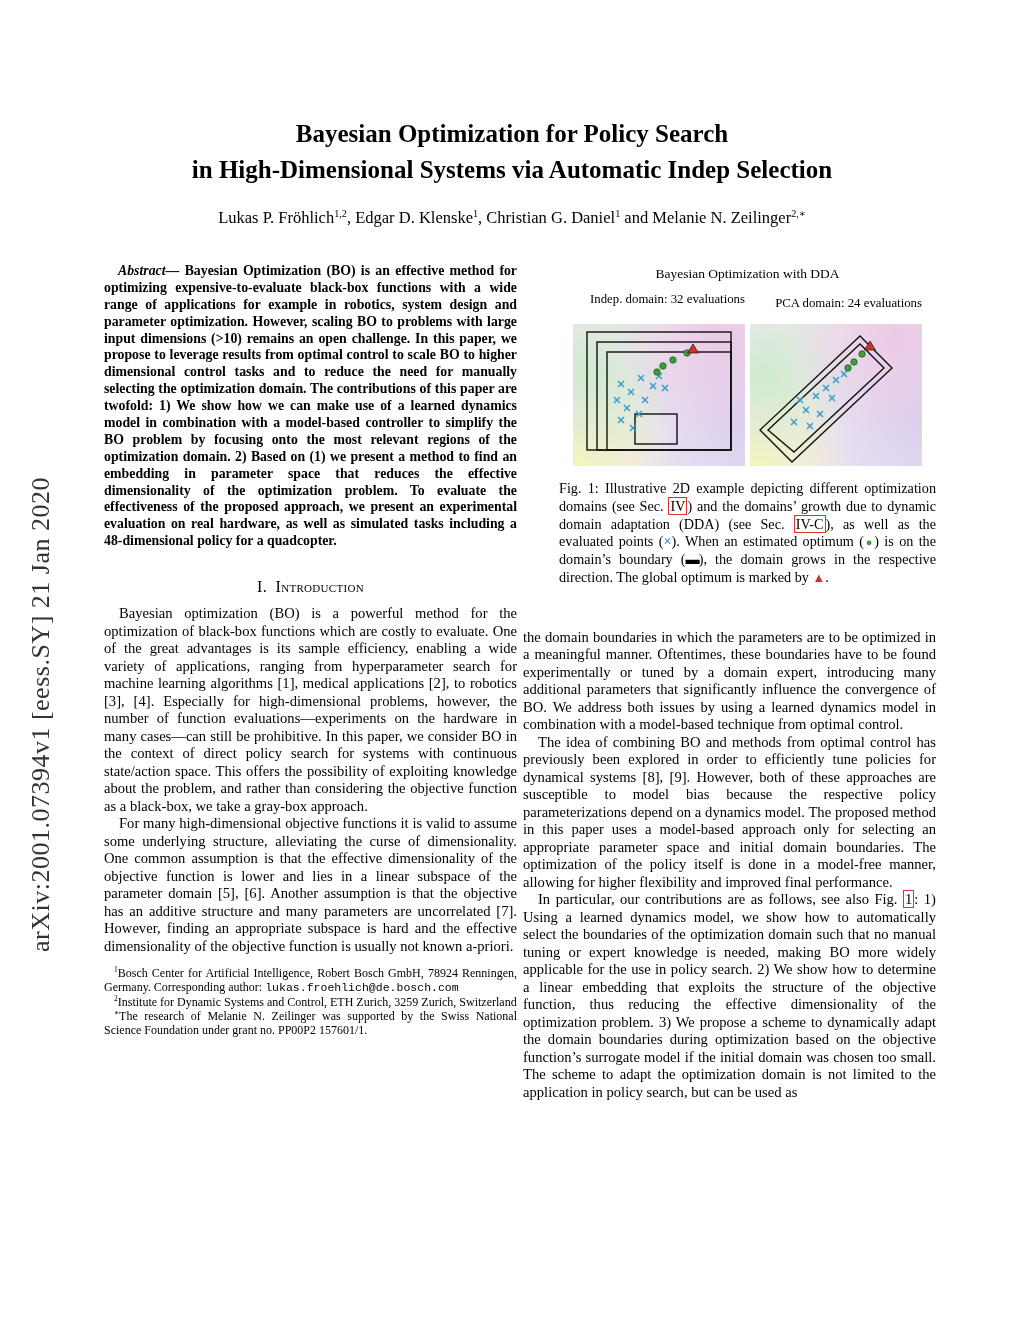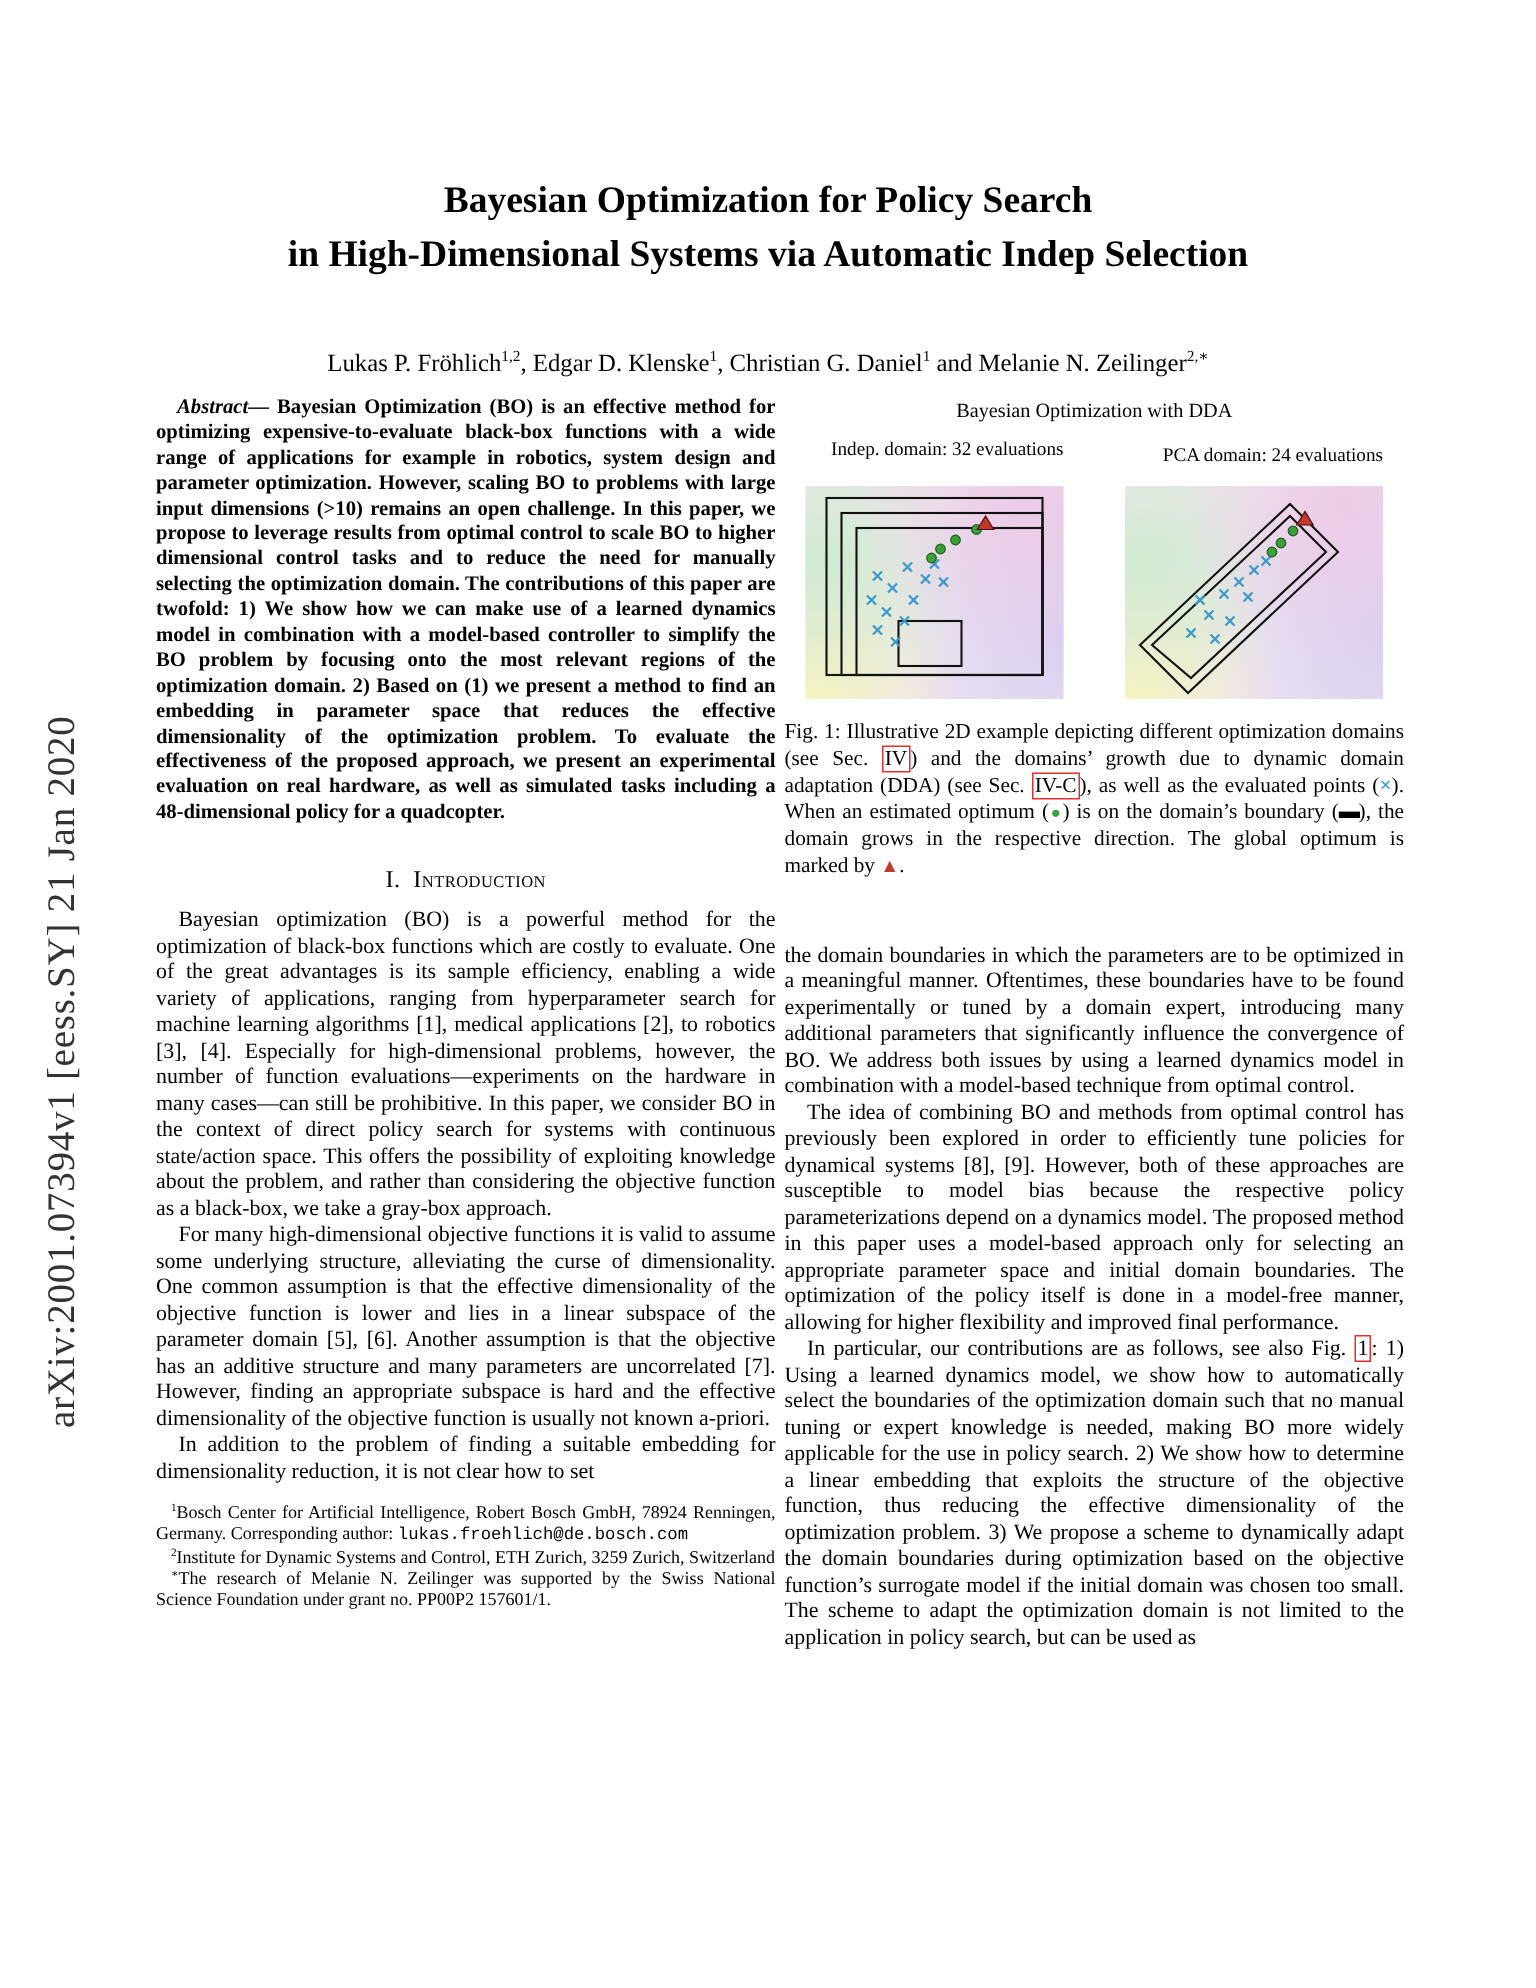--- a/index.html
+++ b/index.html
@@ -9,36 +9,36 @@
     background:#ffffff; color:#000;
     font-family:"Liberation Serif","DejaVu Serif",serif;
   }
   .arxiv-stamp {
     position:absolute; left:26px; top:952px;
     transform:rotate(-90deg); transform-origin:0 0;
     white-space:nowrap; font-size:26px; letter-spacing:0.5px; color:#333;
   }
   .title { position:absolute; top:116px; left:0; width:100%; text-align:center;
            font-size:25px; font-weight:bold; line-height:1.42; }
-  .authors { position:absolute; top:208px; left:0; width:100%; text-align:center; font-size:16.5px;margin-top:24px; }
+  .authors { position:absolute; top:208px; left:0; width:100%; text-align:center; font-size:16.5px; }
   .sup { vertical-align:super; font-size:0.62em; line-height:0; }
   .col { position:absolute; top:263px; width:413px; text-align:justify; }
   .col-left { left:104px; }
   .col-right { left:523px; }
   .abstract { font-weight:bold; font-size:13.8px; line-height:1.225; text-indent:14px; }
   .ital { font-style:italic; }
   .sec-head { text-align:center; font-weight:normal; font-variant:small-caps;
               font-size:16px; margin:28px 0 9px 0; text-indent:0; letter-spacing:0.3px; }
   .para { font-size:14.6px; line-height:1.2; text-indent:15px; }
   .no-indent { text-indent:0; }
   .footnotes { margin-top:11px; font-size:12px; line-height:1.18; }
   .fn { text-indent:10px; }
   .mono { font-family:"Liberation Mono","DejaVu Sans Mono",monospace; font-size:0.96em; }
   
-  .figure1 { display:block; }
+  .figure1 { display:block;margin-left:36px; }
   .fig-header { text-align:center; font-size:13.5px; margin:3px 0 10px 0; }
   .fig-labels { display:flex; justify-content:space-between; padding:0 14px; font-size:12.8px; }
   .fig-label { width:172px; text-align:right; }
   .fig-label-right { padding-top:4px; }
   .plots-row { display:flex; justify-content:space-between; padding:0 14px; margin-top:13px; }
   .plot {
     width:172px; height:142px; display:block;
     background:
       radial-gradient(circle at 85% 8%,  rgba(236,198,228,0.85), rgba(236,198,228,0) 55%),
       radial-gradient(circle at 8% 35%,  rgba(203,234,204,0.90), rgba(203,234,204,0) 55%),
@@ -66,21 +66,20 @@
     <div>in High-Dimensional Systems via Automatic Indep Selection</div>
   </div>
 
   <div class="authors"><span>Lukas P. Fröhlich</span><span class="sup">1,2</span><span>, Edgar D. Klenske</span><span class="sup">1</span><span>, Christian G. Daniel</span><span class="sup">1</span><span> and Melanie N. Zeilinger</span><span class="sup">2,∗</span></div>
 
   <div class="col col-left">
     <p class="abstract"><span class="ital">Abstract</span><span>— Bayesian Optimization (BO) is an effective method for optimizing expensive-to-evaluate black-box functions with a wide range of applications for example in robotics, system design and parameter optimization. However, scaling BO to problems with large input dimensions (&gt;10) remains an open challenge. In this paper, we propose to leverage results from optimal control to scale BO to higher dimensional control tasks and to reduce the need for manually selecting the optimization domain. The contributions of this paper are twofold: 1) We show how we can make use of a learned dynamics model in combination with a model-based controller to simplify the BO problem by focusing onto the most relevant regions of the optimization domain. 2) Based on (1) we present a method to find an embedding in parameter space that reduces the effective dimensionality of the optimization problem. To evaluate the effectiveness of the proposed approach, we present an experimental evaluation on real hardware, as well as simulated tasks including a 48-dimensional policy for a quadcopter.</span></p>
     <h2 class="sec-head">I.&nbsp;&nbsp;Introduction</h2>
     <p class="para">Bayesian optimization (BO) is a powerful method for the optimization of black-box functions which are costly to evaluate. One of the great advantages is its sample efficiency, enabling a wide variety of applications, ranging from hyperparameter search for machine learning algorithms [1], medical applications [2], to robotics [3], [4]. Especially for high-dimensional problems, however, the number of function evaluations—experiments on the hardware in many cases—can still be prohibitive. In this paper, we consider BO in the context of direct policy search for systems with continuous state/action space. This offers the possibility of exploiting knowledge about the problem, and rather than considering the objective function as a black-box, we take a gray-box approach.</p>
     <p class="para">For many high-dimensional objective functions it is valid to assume some underlying structure, alleviating the curse of dimensionality. One common assumption is that the effective dimensionality of the objective function is lower and lies in a linear subspace of the parameter domain [5], [6]. Another assumption is that the objective has an additive structure and many parameters are uncorrelated [7]. However, finding an appropriate subspace is hard and the effective dimensionality of the objective function is usually not known a-priori.</p>
-    <p class="para">In addition to the problem of finding a suitable embedding for dimensionality reduction, it is not clear how to set</p>
     <div class="footnotes">
       <p class="fn"><span class="sup">1</span><span>Bosch Center for Artificial Intelligence, Robert Bosch GmbH, 78924 Renningen, Germany. Corresponding author: </span><span class="mono">lukas.froehlich@de.bosch.com</span></p>
       <p class="fn"><span class="sup">2</span><span>Institute for Dynamic Systems and Control, ETH Zurich, 3259 Zurich, Switzerland</span></p>
       <p class="fn"><span class="sup">∗</span><span>The research of Melanie N. Zeilinger was supported by the Swiss National Science Foundation under grant no. PP00P2 157601/1.</span></p>
     </div>
   </div>
 
   <div class="col col-right">
     <figure class="figure1">
       <div class="fig-header">Bayesian Optimization with DDA</div>

